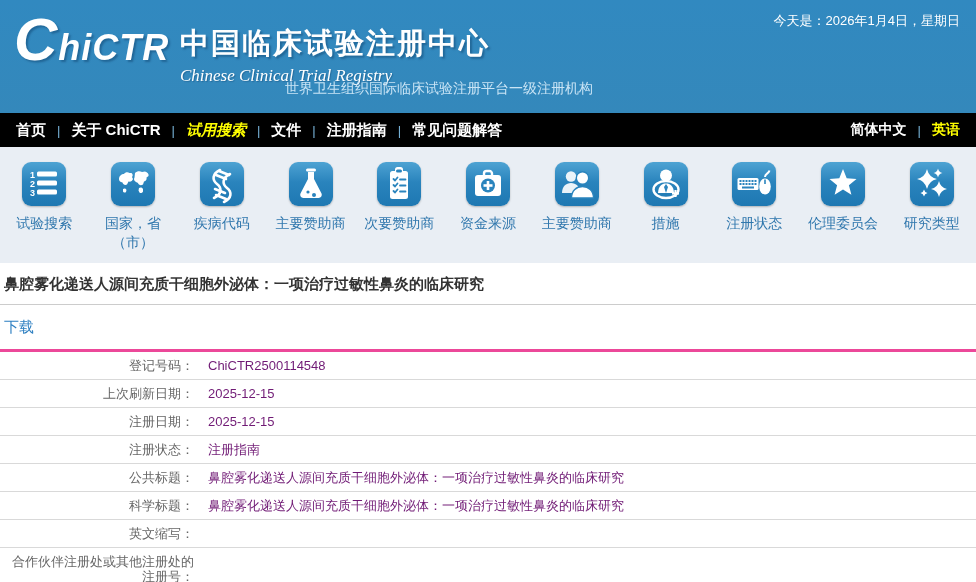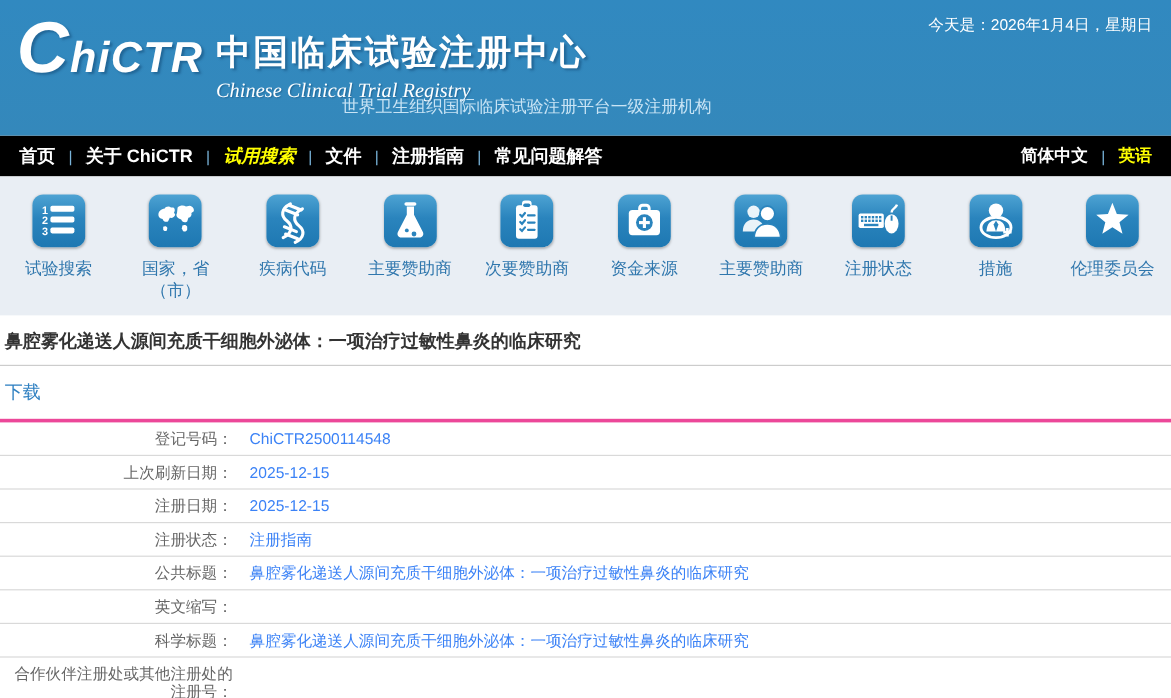--- a/index.html
+++ b/index.html
@@ -42,21 +42,21 @@
   .main { background: #fff; }
   .trial-title { font-size: 15px; font-weight: bold; color: #333; padding: 12px 4px 10px 4px;
     border-bottom: 1px solid #ccc; }
   .download-row { padding: 13px 4px 12px 4px; }
   .download-link { color: #2d7fc1; font-size: 15px; text-decoration: none; cursor: pointer; }
   table.fields { width: 100%; border-collapse: collapse; }
   table.fields tr { border-top: 1px solid #d9d9d9; }
   table.fields tr:first-child { border-top: 3px solid #ec4899; }
   td.lbl { width: 200px; text-align: right; vertical-align: middle; color: #666; font-size: 13px;
     padding: 6px 6px 6px 0; line-height: 15px; }
-  td.val { color: #3b82f6; font-size: 13px; padding: 6px 0 6px 8px; line-height: 15px; }
+  td.val { color: #701a75; font-size: 13px; padding: 6px 0 6px 8px; line-height: 15px; }
 </style>
 </head>
 <body>
 
 <div class="page">
 
   <div class="header">
     <div class="date-text">今天是：2026年1月4日，星期日</div>
     <div class="logo">ChiCTR</div>
     <div class="brand">
@@ -180,20 +180,36 @@
     <div class="ql-item">
       <div class="tile">
         <svg width="44" height="44" viewBox="0 0 44 44">
           <circle cx="16" cy="14.5" r="5.2" fill="#fff" opacity="0.9"></circle>
           <path d="M7,31 c0,-6.5 4,-10 9,-10 c5,0 9,3.5 9,10 z" fill="#fff" opacity="0.9"></path>
           <circle cx="27.5" cy="16" r="6.2" fill="#fff" stroke="#2a84bd" stroke-width="1.4"></circle>
           <path d="M16.5,36 c0,-7.5 5,-11.5 11,-11.5 c6,0 11,4 11,11.5 z" fill="#fff" stroke="#2a84bd" stroke-width="1.4"></path>
         </svg>
       </div>
       <div class="ql-label">主要赞助商</div>
+    </div>
+
+    <div class="ql-item">
+      <div class="tile">
+        <svg width="44" height="44" viewBox="0 0 44 44">
+          <ellipse cx="22" cy="27.5" rx="12.5" ry="8.5" fill="none" stroke="#fff" stroke-width="2.4"></ellipse>
+          <circle cx="22" cy="13.5" r="6" fill="#fff"></circle>
+          <path d="M14,31 c0.5,-7 3.5,-9.5 8,-9.5 c4.5,0 7.5,2.5 8,9.5 z" fill="#fff"></path>
+          <path d="M22,22 l-2,3 l2,6 l2,-6 z" fill="#2a84bd"></path>
+          <g stroke="#fff" stroke-width="2.2">
+            <line x1="31.5" y1="28" x2="31.5" y2="35"></line>
+            <line x1="28" y1="31.5" x2="35" y2="31.5"></line>
+          </g>
+        </svg>
+      </div>
+      <div class="ql-label">措施</div>
     </div>
 
     <div class="ql-item">
       <div class="tile">
         <svg width="44" height="44" viewBox="0 0 44 44">
           <path d="M33,15 c0,-3.5 3.5,-3 4.5,-6.5" stroke="#fff" stroke-width="2" fill="none"></path>
           <rect x="5.5" y="16" width="21" height="12" rx="1.5" fill="#fff"></rect>
           <g fill="#2a84bd">
             <rect x="7.5" y="18" width="2" height="2"></rect>
               <rect x="10.5" y="18" width="2" height="2"></rect>
@@ -212,42 +228,39 @@
           <ellipse cx="33" cy="24.5" rx="5.8" ry="8" fill="#fff"></ellipse>
           <line x1="33" y1="17.5" x2="33" y2="22" stroke="#2a84bd" stroke-width="1.6"></line>
         </svg>
       </div>
       <div class="ql-label">注册状态</div>
     </div>
 
     <div class="ql-item">
       <div class="tile">
         <svg width="44" height="44" viewBox="0 0 44 44">
-          <ellipse cx="22" cy="27.5" rx="12.5" ry="8.5" fill="none" stroke="#fff" stroke-width="2.4"></ellipse>
-          <circle cx="22" cy="13.5" r="6" fill="#fff"></circle>
-          <path d="M14,31 c0.5,-7 3.5,-9.5 8,-9.5 c4.5,0 7.5,2.5 8,9.5 z" fill="#fff"></path>
-          <path d="M22,22 l-2,3 l2,6 l2,-6 z" fill="#2a84bd"></path>
-          <g stroke="#fff" stroke-width="2.2">
-            <line x1="31.5" y1="28" x2="31.5" y2="35"></line>
-            <line x1="28" y1="31.5" x2="35" y2="31.5"></line>
-          </g>
-        </svg>
-      </div>
-      <div class="ql-label">措施</div>
-    </div>
-
-    <div class="ql-item">
-      <div class="tile">
-        <svg width="44" height="44" viewBox="0 0 44 44">
           <polygon points="22,7 25.7,16.3 35.5,16.9 27.9,23.2 30.4,32.8 22,27.4 13.6,32.8 16.1,23.2 8.5,16.9 18.3,16.3" fill="#fff"></polygon>
         </svg>
       </div>
       <div class="ql-label">伦理委员会</div>
     </div>
 
+    <div class="ql-item">
+      <div class="tile">
+        <svg width="44" height="44" viewBox="0 0 44 44">
+          <g fill="#fff">
+            <path d="M17 7 Q18.8 15.2 27 17 Q18.8 18.8 17 27 Q15.2 18.8 7 17 Q15.2 15.2 17 7 Z"></path>
+            <path d="M29 19 Q30.4 25.6 37 27 Q30.4 28.4 29 35 Q27.6 28.4 21 27 Q27.6 25.6 29 19 Z"></path>
+            <path d="M28 6.5 Q28.8 10.2 32.5 11 Q28.8 11.8 28 15.5 Q27.2 11.8 23.5 11 Q27.2 10.2 28 6.5 Z"></path>
+            <path d="M14 27.5 Q14.6 30.4 17.5 31 Q14.6 31.6 14 34.5 Q13.4 31.6 10.5 31 Q13.4 30.4 14 27.5 Z"></path>
+          </g>
+        </svg>
+      </div>
+      <div class="ql-label">研究类型</div>
+    </div>
 
   </div>
 
   <div class="main">
     <div class="trial-title">鼻腔雾化递送人源间充质干细胞外泌体：一项治疗过敏性鼻炎的临床研究</div>
     <div class="download-row">
       <a class="download-link">下载</a>
     </div>
     <table class="fields">
       <tbody>
@@ -265,26 +278,26 @@
         </tr>
         <tr>
           <td class="lbl">注册状态：</td>
           <td class="val">注册指南</td>
         </tr>
         <tr>
           <td class="lbl">公共标题：</td>
           <td class="val">鼻腔雾化递送人源间充质干细胞外泌体：一项治疗过敏性鼻炎的临床研究</td>
         </tr>
         <tr>
+          <td class="lbl">科学标题：</td>
+          <td class="val">鼻腔雾化递送人源间充质干细胞外泌体：一项治疗过敏性鼻炎的临床研究</td>
+        </tr>
+        <tr>
           <td class="lbl">英文缩写：</td>
           <td class="val"></td>
-        </tr>
-        <tr>
-          <td class="lbl">科学标题：</td>
-          <td class="val">鼻腔雾化递送人源间充质干细胞外泌体：一项治疗过敏性鼻炎的临床研究</td>
         </tr>
         <tr>
           <td class="lbl">合作伙伴注册处或其他注册处的注册号：</td>
           <td class="val"></td>
         </tr>
       </tbody>
     </table>
   </div>
 
 </div>

